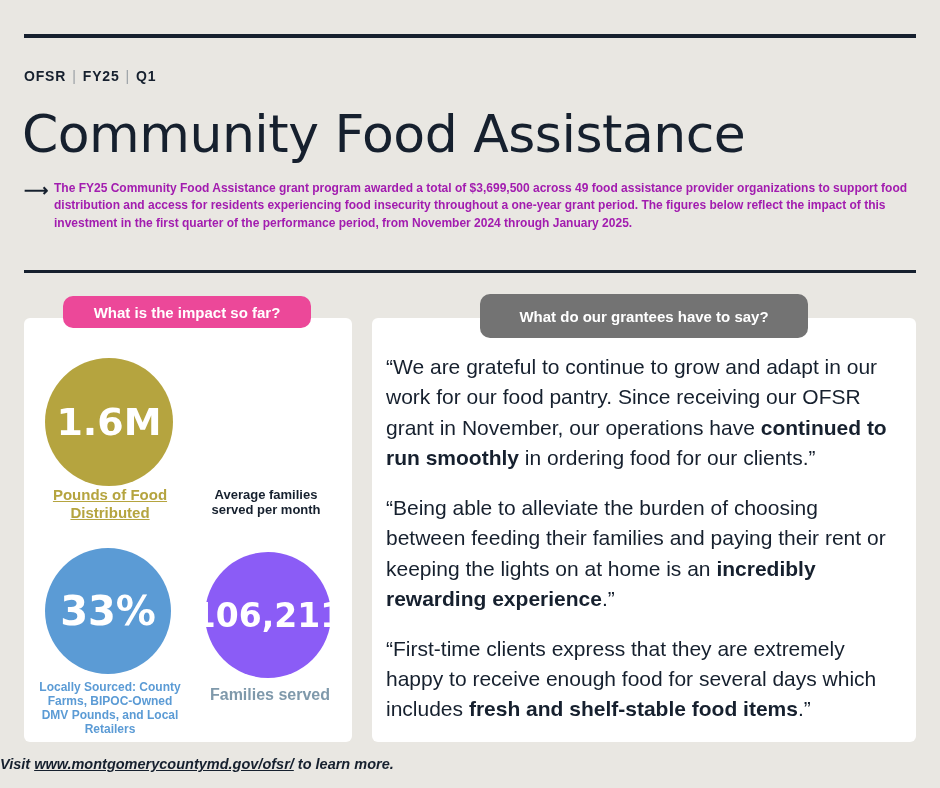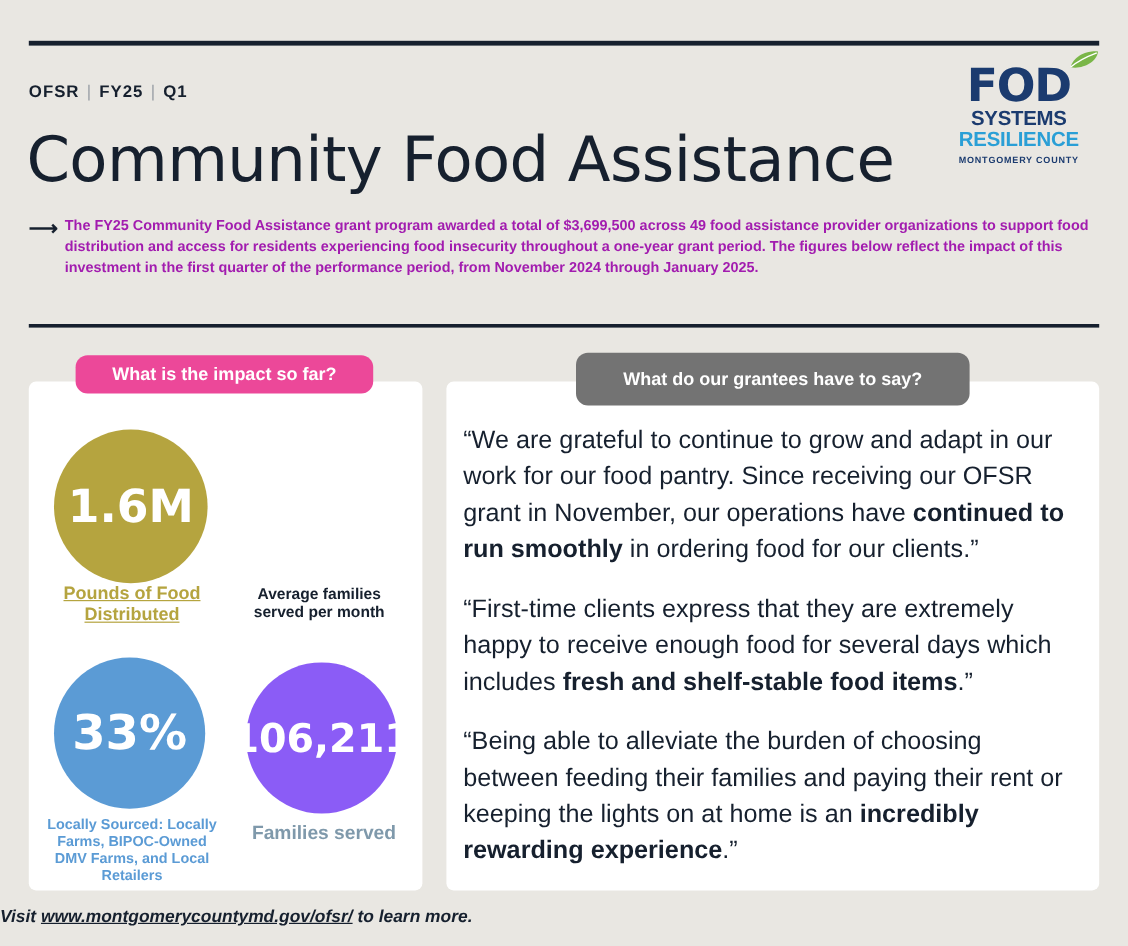--- a/index.html
+++ b/index.html
@@ -136,53 +136,41 @@
     <span>OFSR</span><span class="sep">|</span><span>FY25</span><span class="sep">|</span><span>Q1</span>
   </div>
 
   <h1 class="title">Community Food Assistance</h1>
 
   <div class="arrow">⟶</div>
   <div class="intro">The FY25 Community Food Assistance grant program awarded a total of $3,699,500 across 49 food assistance provider organizations to support food distribution and access for residents experiencing food insecurity throughout a one-year grant period. The figures below reflect the impact of this investment in the first quarter of the performance period, from November 2024 through January 2025.</div>
 
   <div class="mid-rule"></div>
 
-  <div class="logo">
-    <div class="l1">
-      <span>FOD</span>
-      <svg class="leaf" viewBox="0 0 26 16">
-        <path d="M2 14 C6 2, 20 0, 25 1 C24 10, 12 16, 2 14 Z" fill="#7ab648"></path>
-        <path d="M2 14 C8 9, 16 5, 24 2" stroke="#ffffff" stroke-width="1.2" fill="none"></path>
-      </svg>
-    </div>
-    <div class="l2">SYSTEMS</div>
-    <div class="l3">RESILIENCE</div>
-    <div class="l4">MONTGOMERY COUNTY</div>
-  </div>
 
   <div class="card card-left"></div>
   <div class="card card-right"></div>
 
   <div class="pill pill-left">What is the impact so far?</div>
   <div class="pill pill-right">What do our grantees have to say?</div>
 
   <div class="circle c1">1.6M</div>
   <div class="caption cap1">Pounds of Food Distributed</div>
 
   <div class="caption cap2">Average families served per month</div>
 
   <div class="circle c3">33%</div>
-  <div class="caption cap3">Locally Sourced: Locally Farms, BIPOC-Owned DMV Farms, and Local Retailers</div>
+  <div class="caption cap3">Locally Sourced: County Farms, BIPOC-Owned DMV Pounds, and Local Retailers</div>
 
   <div class="circle c4">106,211</div>
   <div class="caption cap4">Families served</div>
 
   <div class="quotes">
     <p><span>“We are grateful to continue to grow and adapt in our work for our food pantry. Since receiving our OFSR grant in November, our operations have </span><b>continued to run smoothly</b><span> in ordering food for our clients.”</span></p>
+    <p><span>“Being able to alleviate the burden of choosing between feeding their families and paying their rent or keeping the lights on at home is an </span><b>incredibly rewarding experience</b><span>.”</span></p>
     <p><span>“First-time clients express that they are extremely happy to receive enough food for several days which includes </span><b>fresh and shelf-stable food items</b><span>.”</span></p>
-    <p><span>“Being able to alleviate the burden of choosing between feeding their families and paying their rent or keeping the lights on at home is an </span><b>incredibly rewarding experience</b><span>.”</span></p>
   </div>
 
   <div class="footer">
     <span>Visit </span><a href="#">www.montgomerycountymd.gov/ofsr/</a><span> to learn more.</span>
   </div>
 
 </div>
 
 </body></html>

